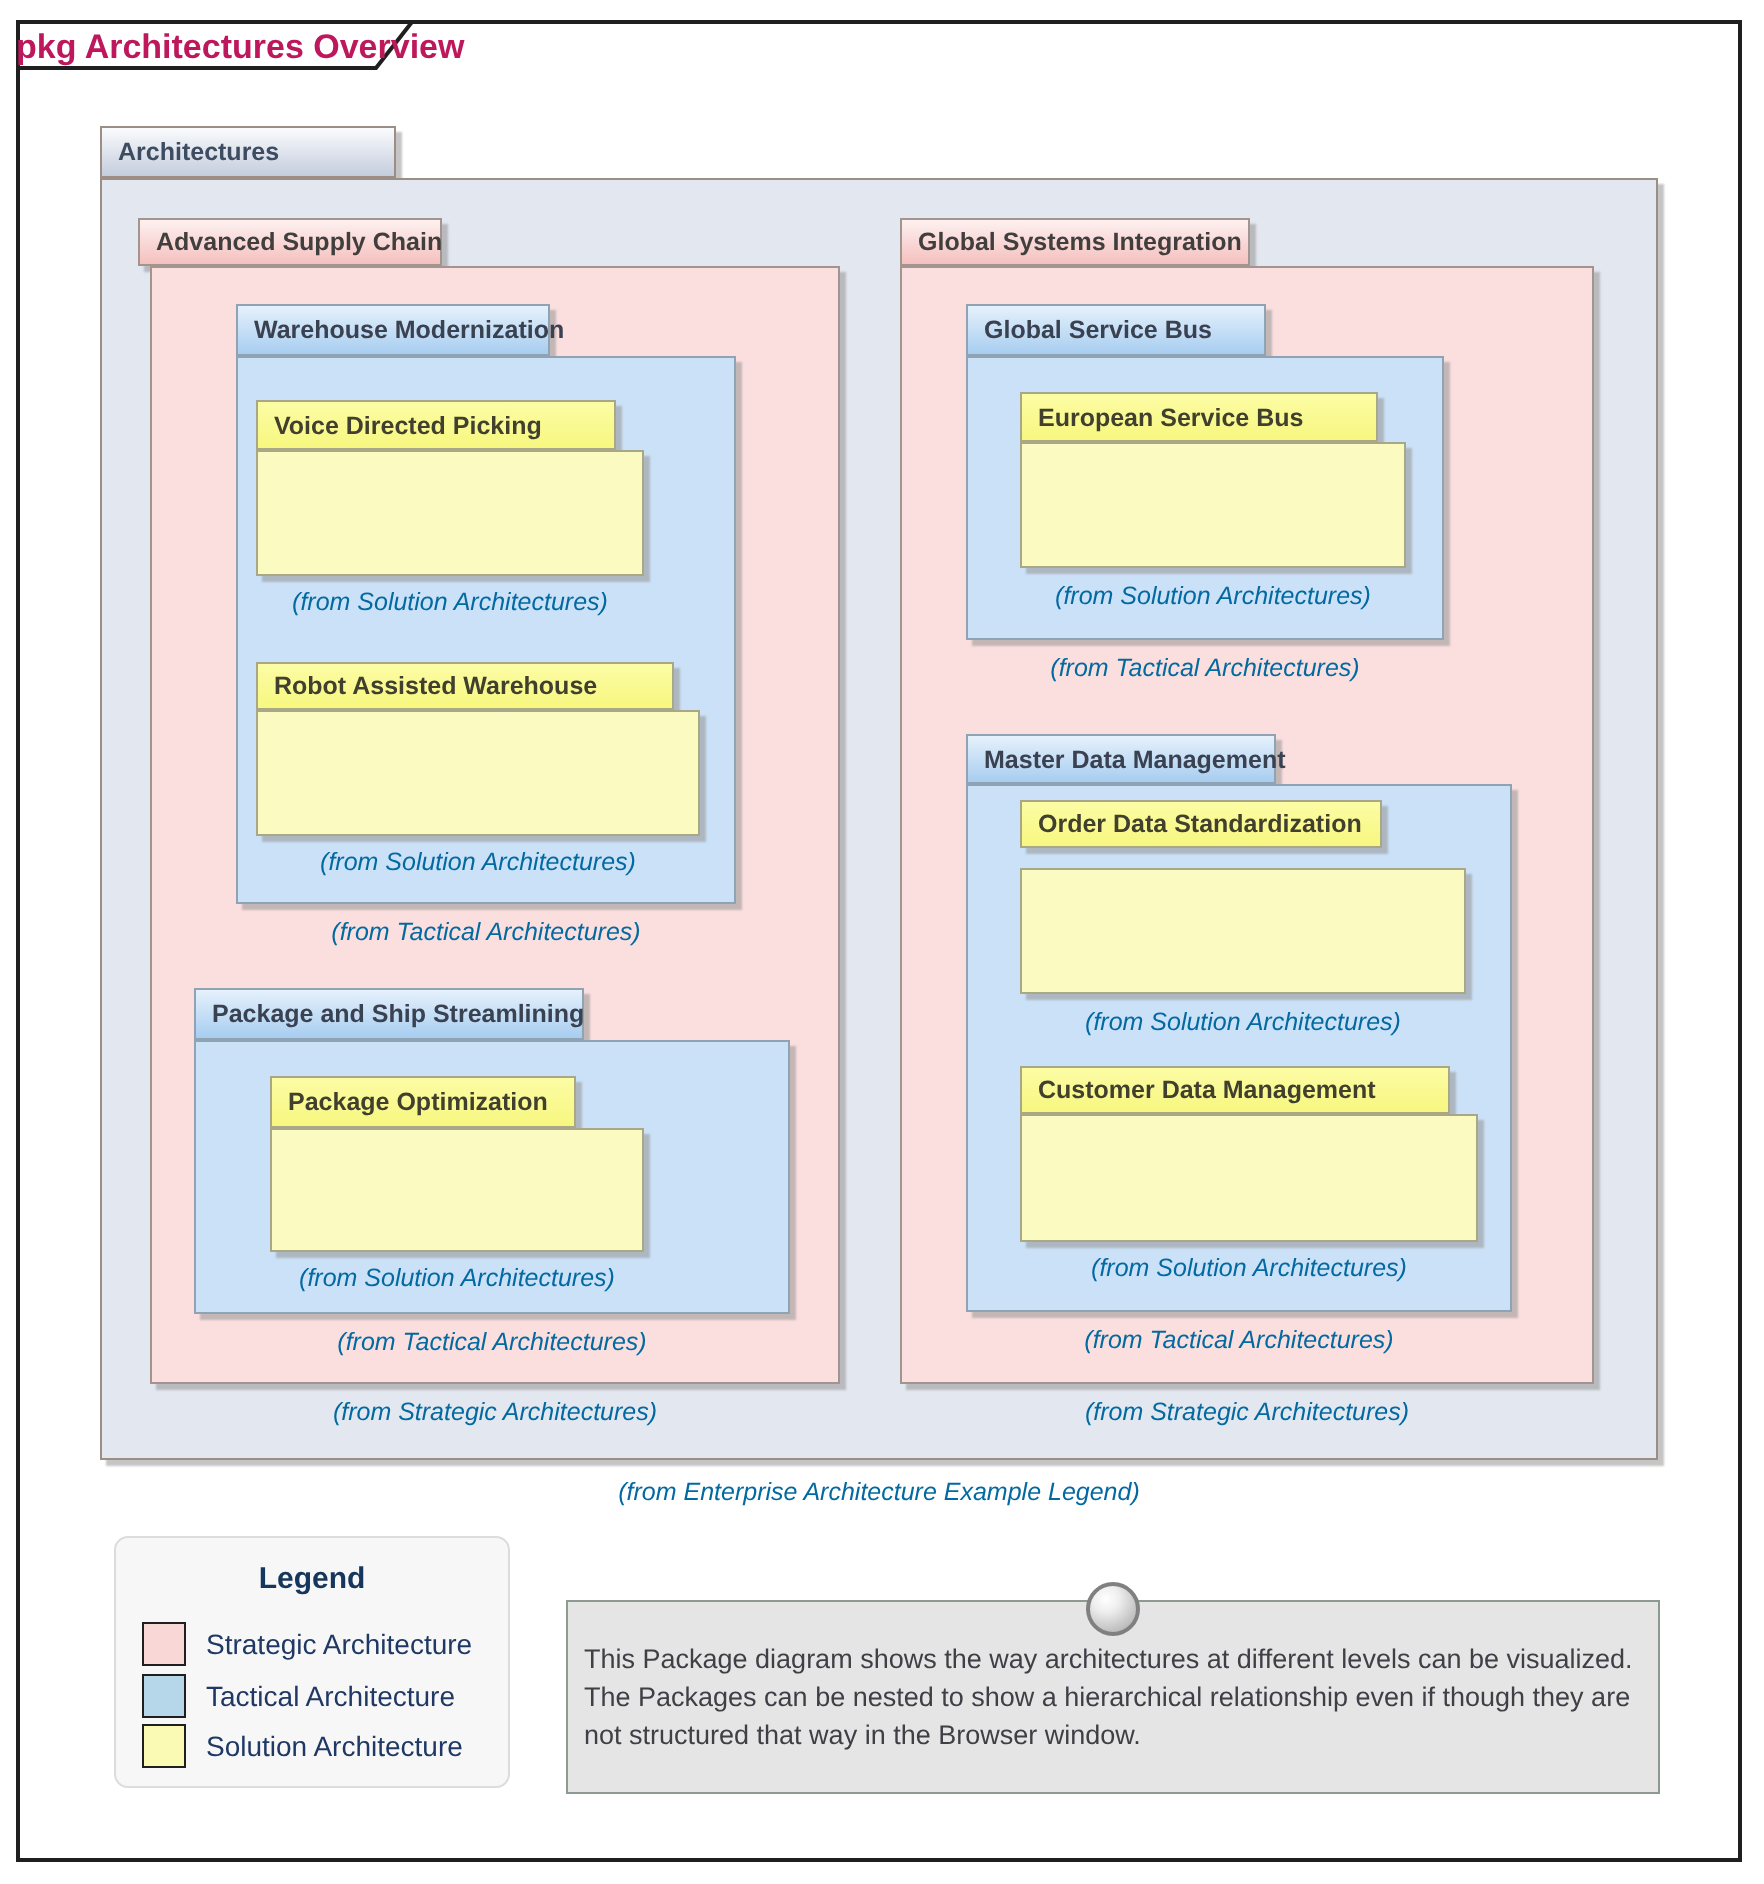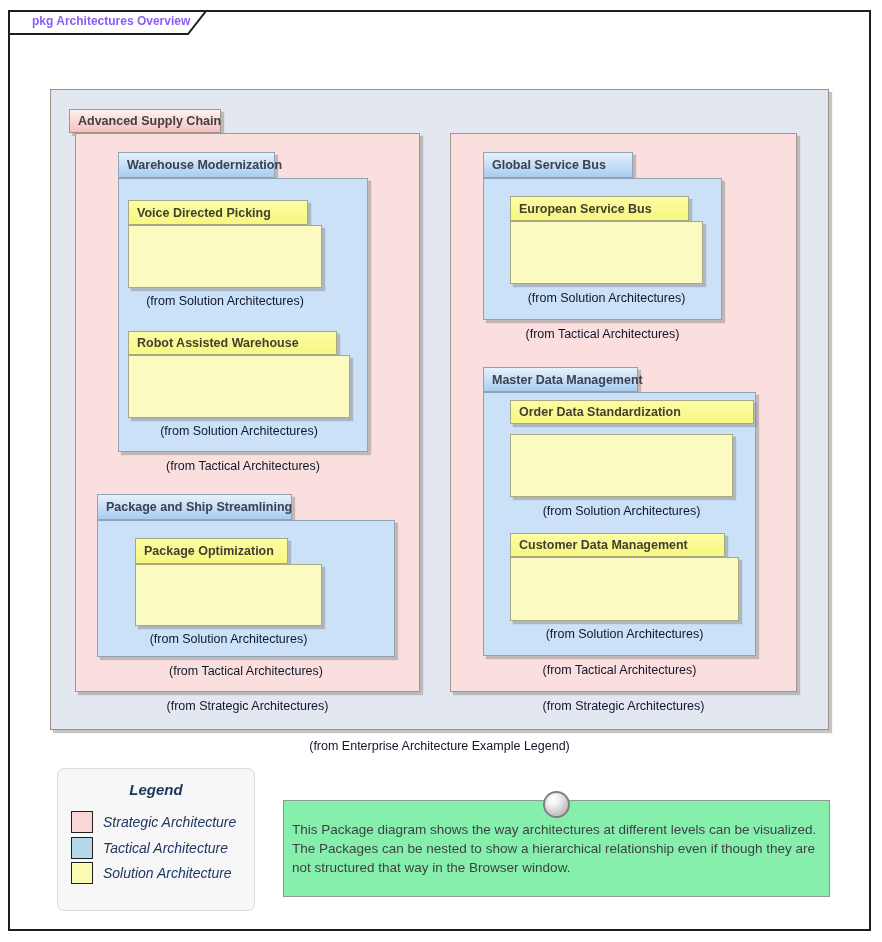--- a/index.html
+++ b/index.html
@@ -7,83 +7,89 @@
     position:relative;width:882px;height:942px;background:#ffffff;
     font-family:"Liberation Sans", sans-serif;overflow:hidden;
   }
   
   .frame{
     position:absolute;left:8px;top:10px;width:863px;height:921px;
     border:2px solid #1f1f1f;box-sizing:border-box;background:transparent;
   }
   .frame-tab{position:absolute;left:8px;top:10px;}
   .frame-title{
-    position:absolute;left:32px;top:14px;font-size:12px;font-weight:bold;color:#8b5cf6;
+    position:absolute;left:8px;top:14px;font-size:17px;font-weight:bold;color:#be185d;
     white-space:nowrap;
   }
   
   .tab,.body{position:absolute;box-sizing:border-box;box-shadow:3px 3px 1px rgba(150,150,150,.55);}
   .tab{display:flex;align-items:center;padding:0 4px 0 8px;font-weight:bold;font-size:12.5px;white-space:nowrap;}
   .caption{
-    position:absolute;font-size:12.5px;color:#0f172a;
+    position:absolute;font-style:italic;font-size:12.5px;color:#0369a1;
     text-align:center;white-space:nowrap;
   }
   
   .gray.tab{background:linear-gradient(#fafbfd,#c4cddd);border:1px solid #9c8d85;color:#3e4c61;}
   .gray.body{background:#e2e7f0;border:1px solid #9c8d85;}
   .pink.tab{background:linear-gradient(#fdf1f0,#f5c0be);border:1px solid #a39490;color:#413f3e;}
   .pink.body{background:#fbdfde;border:1px solid #a39490;}
   .blue.tab{background:linear-gradient(#e6f1fc,#a7cdf0);border:1px solid #8fa3b4;color:#3a4150;}
   .blue.body{background:#cbe1f7;border:1px solid #8fa3b4;}
   .yellow.tab{background:linear-gradient(#fcfca5,#f7f780);border:1px solid #a8a886;color:#413f2e;}
   .yellow.body{background:#fbfbc1;border:1px solid #a8a886;}
   
   .legend{
-    position:absolute;left:57px;top:768px;width:198px;height:143px;
-    background:#f7f7f7;border:1px solid #dcdcdc;border-radius:7px;box-sizing:border-box;font-style:italic;
+    position:absolute;left:57px;top:768px;width:198px;height:126px;
+    background:#f7f7f7;border:1px solid #dcdcdc;border-radius:7px;box-sizing:border-box;
   }
   .legend-title{
     position:absolute;left:0;top:12px;width:100%;text-align:center;
     font-size:15px;font-weight:bold;color:#17365d;
   }
   .legend-row{position:absolute;left:13px;height:23px;display:flex;align-items:center;}
   .legend-swatch{
     width:22px;height:22px;border:1.5px solid #1f1f1f;box-sizing:border-box;flex:none;
   }
   .legend-label{margin-left:10px;font-size:14px;color:#1f3864;white-space:nowrap;}
   
   .note{
     position:absolute;left:283px;top:800px;width:547px;height:97px;
-    background:#86efac;border:1.5px solid #8c9a90;box-sizing:border-box;
+    background:#e5e5e5;border:1.5px solid #8c9a90;box-sizing:border-box;
     padding:19px 12px 0 8px;font-size:13.5px;line-height:19px;color:#3f3f46;
   }
   .sphere{
     position:absolute;left:543px;top:791px;width:27px;height:27px;border-radius:50%;
     background:radial-gradient(circle at 35% 28%, #ffffff 0%, #eeeeee 30%, #c3c3c3 70%, #a6a6a6 100%);
     border:2px solid #808080;box-sizing:border-box;
   }
 </style>
 </head>
 <body>
 
 <div id="stage">
 
   <div class="frame"></div>
   <svg class="frame-tab" width="204" height="26">
     <polygon points="1,1 198,1 180,24 1,24" fill="#ffffff" stroke="#1f1f1f" stroke-width="2"></polygon>
   </svg>
   <div class="frame-title">pkg Architectures Overview</div>
 
+  <div class="tab gray" style="left:50px;top:63px;width:148px;height:26px">
+       <span>Architectures</span>
+    </div>
   <div class="body gray" style="left:50px;top:89px;width:779px;height:641px"></div>
 
   <div class="tab pink" style="left:69px;top:109px;width:152px;height:24px">
        <span>Advanced Supply Chain</span>
     </div>
   <div class="body pink" style="left:75px;top:133px;width:345px;height:559px"></div>
 
+  <div class="tab pink" style="left:450px;top:109px;width:175px;height:24px">
+       <span>Global Systems Integration</span>
+    </div>
   <div class="body pink" style="left:450px;top:133px;width:347px;height:559px"></div>
 
   <div class="tab blue" style="left:118px;top:152px;width:157px;height:26px">
        <span>Warehouse Modernization</span>
     </div>
   <div class="body blue" style="left:118px;top:178px;width:250px;height:274px"></div>
 
   <div class="tab blue" style="left:97px;top:494px;width:195px;height:26px">
        <span>Package and Ship Streamlining</span>
     </div>
@@ -112,21 +118,21 @@
   <div class="tab yellow" style="left:135px;top:538px;width:153px;height:26px">
        <span>Package Optimization</span>
     </div>
   <div class="body yellow" style="left:135px;top:564px;width:187px;height:62px"></div>
 
   <div class="tab yellow" style="left:510px;top:196px;width:179px;height:25px">
        <span>European Service Bus</span>
     </div>
   <div class="body yellow" style="left:510px;top:221px;width:193px;height:63px"></div>
 
-  <div class="tab yellow" style="left:510px;top:400px;width:244px;height:24px">
+  <div class="tab yellow" style="left:510px;top:400px;width:181px;height:24px">
        <span>Order Data Standardization</span>
     </div>
   <div class="body yellow" style="left:510px;top:434px;width:223px;height:63px"></div>
 
   <div class="tab yellow" style="left:510px;top:533px;width:215px;height:24px">
        <span>Customer Data Management</span>
     </div>
   <div class="body yellow" style="left:510px;top:557px;width:229px;height:64px"></div>
 
   <div class="caption" style="left:128px;top:294px;width:194px">(from Solution Architectures)</div>

